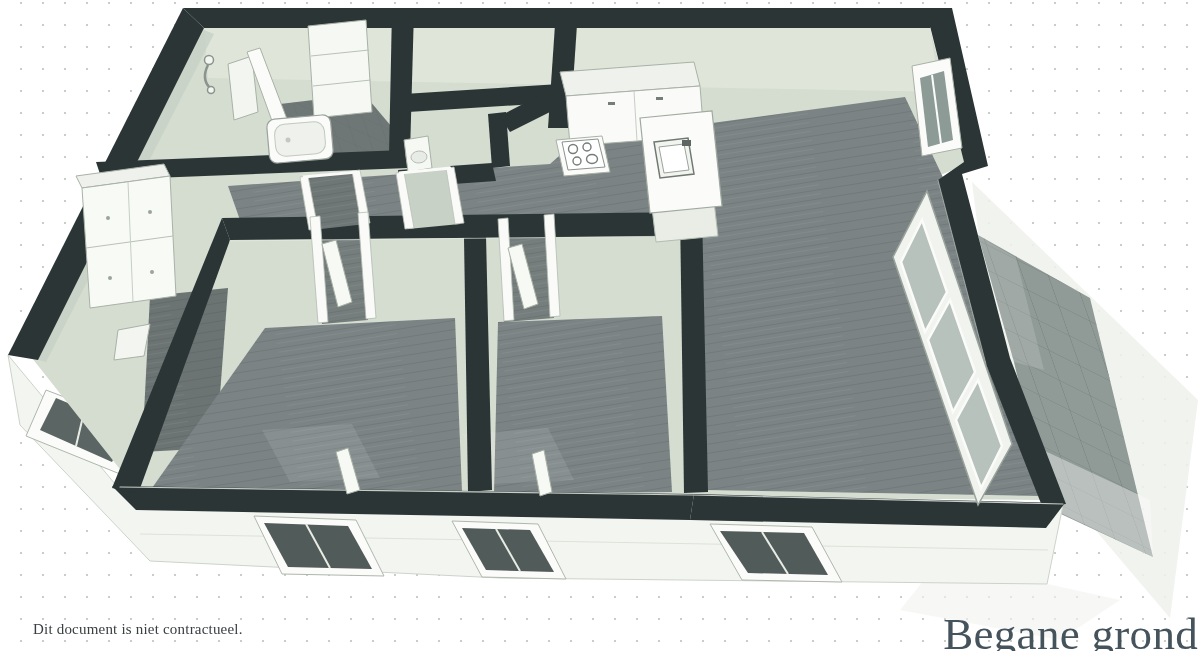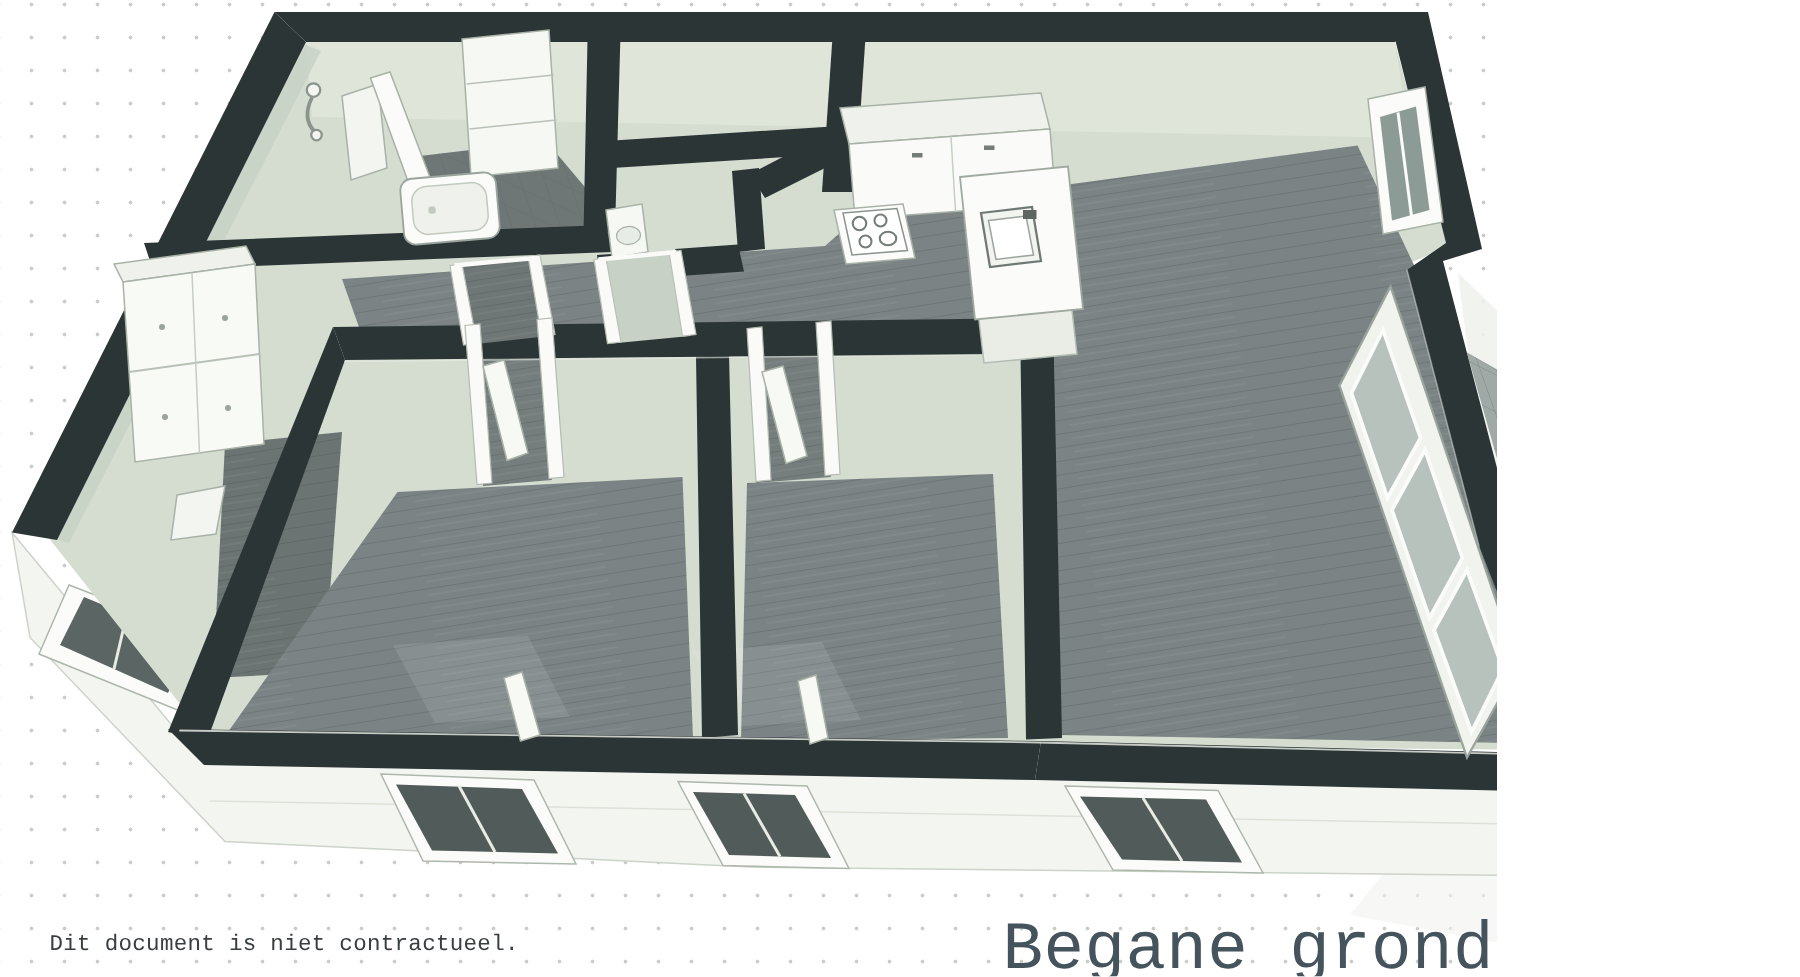--- a/index.html
+++ b/index.html
@@ -1,24 +1,24 @@
 <!DOCTYPE html>
 <html><head>
 <meta charset="utf-8">
 <style>
   html,body{margin:0;padding:0;background:#ffffff;}
   #stage{
     position:relative;
-    width:998px;height:651px;
+    width:1200px;height:651px;
     overflow:hidden;
     background-color:#ffffff;
     background-image:radial-gradient(circle,#c9cec9 1.1px,rgba(255,255,255,0) 1.5px);
     background-size:22px 22px;
     background-position:10px 14px;
-    font-family:Liberation Mono, monospace;
+    font-family:Liberation Serif, serif;
   }
   #plan-svg{position:absolute;left:0;top:0;}
   .disclaimer{
     position:absolute;left:33px;top:621px;
     font-size:15px;color:#393e41;letter-spacing:.2px;
   }
   .floor-label{
     position:absolute;right:2px;top:608px;
     font-size:45px;color:#45535c;letter-spacing:.3px;
   }

